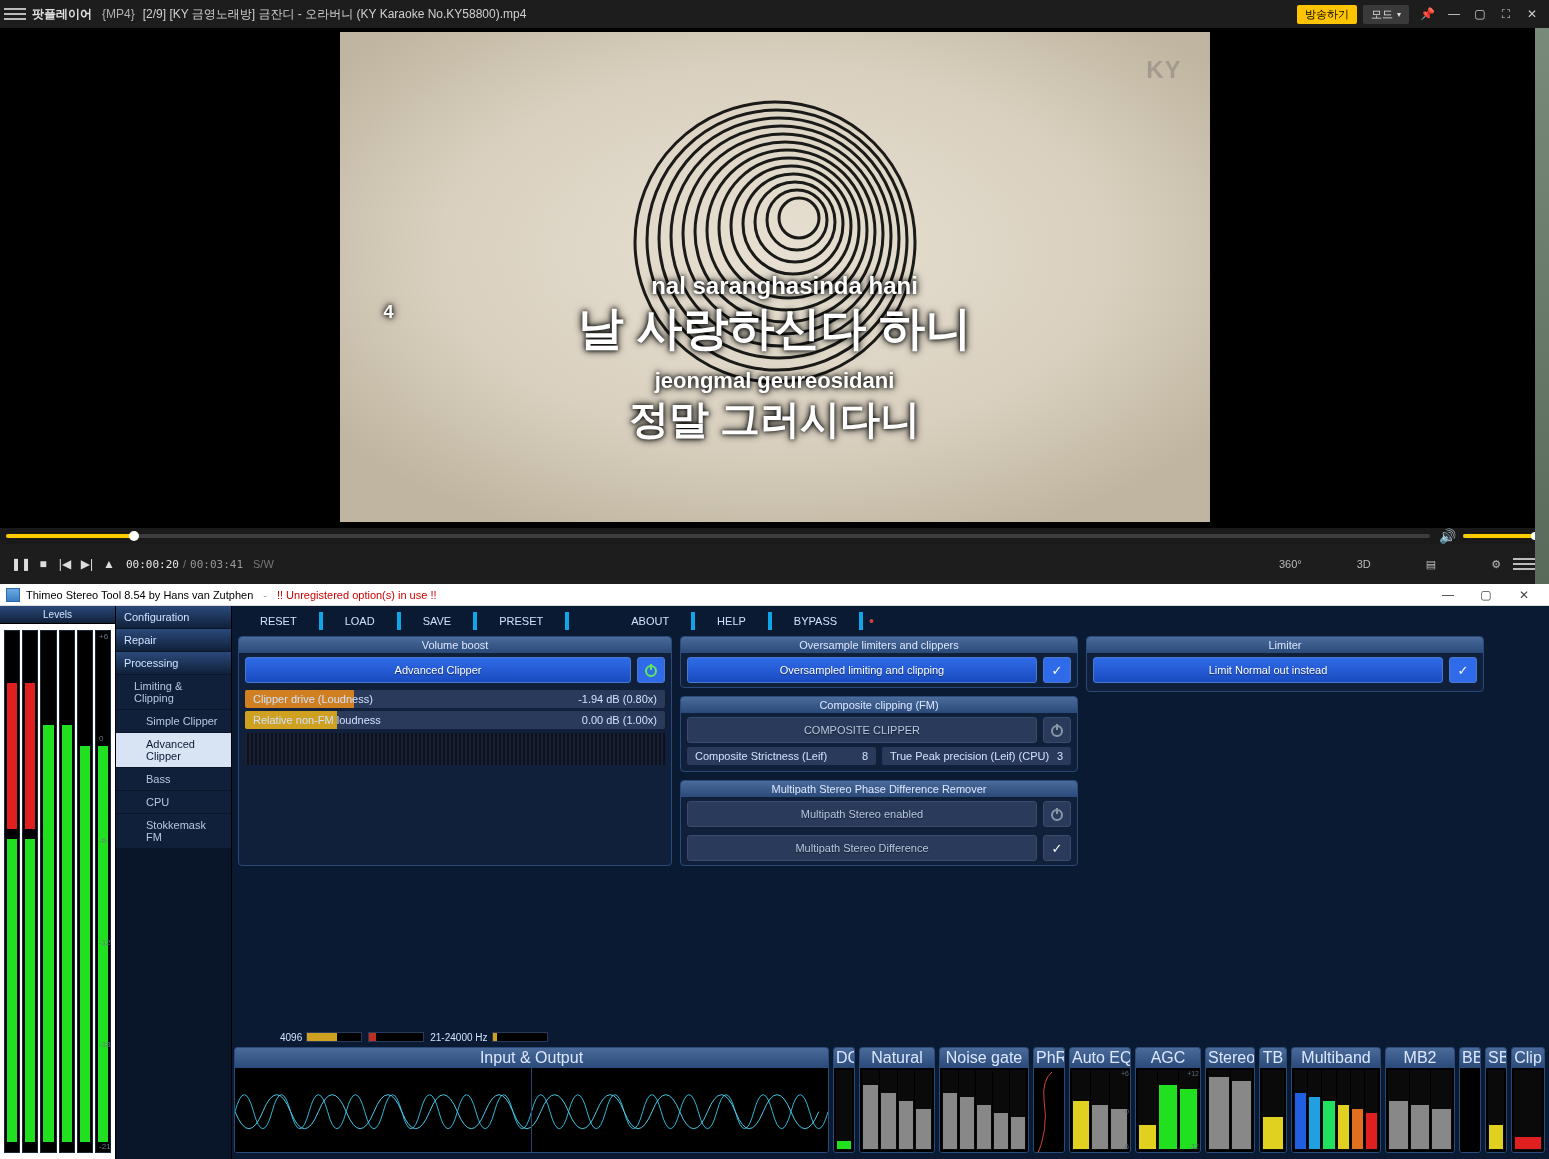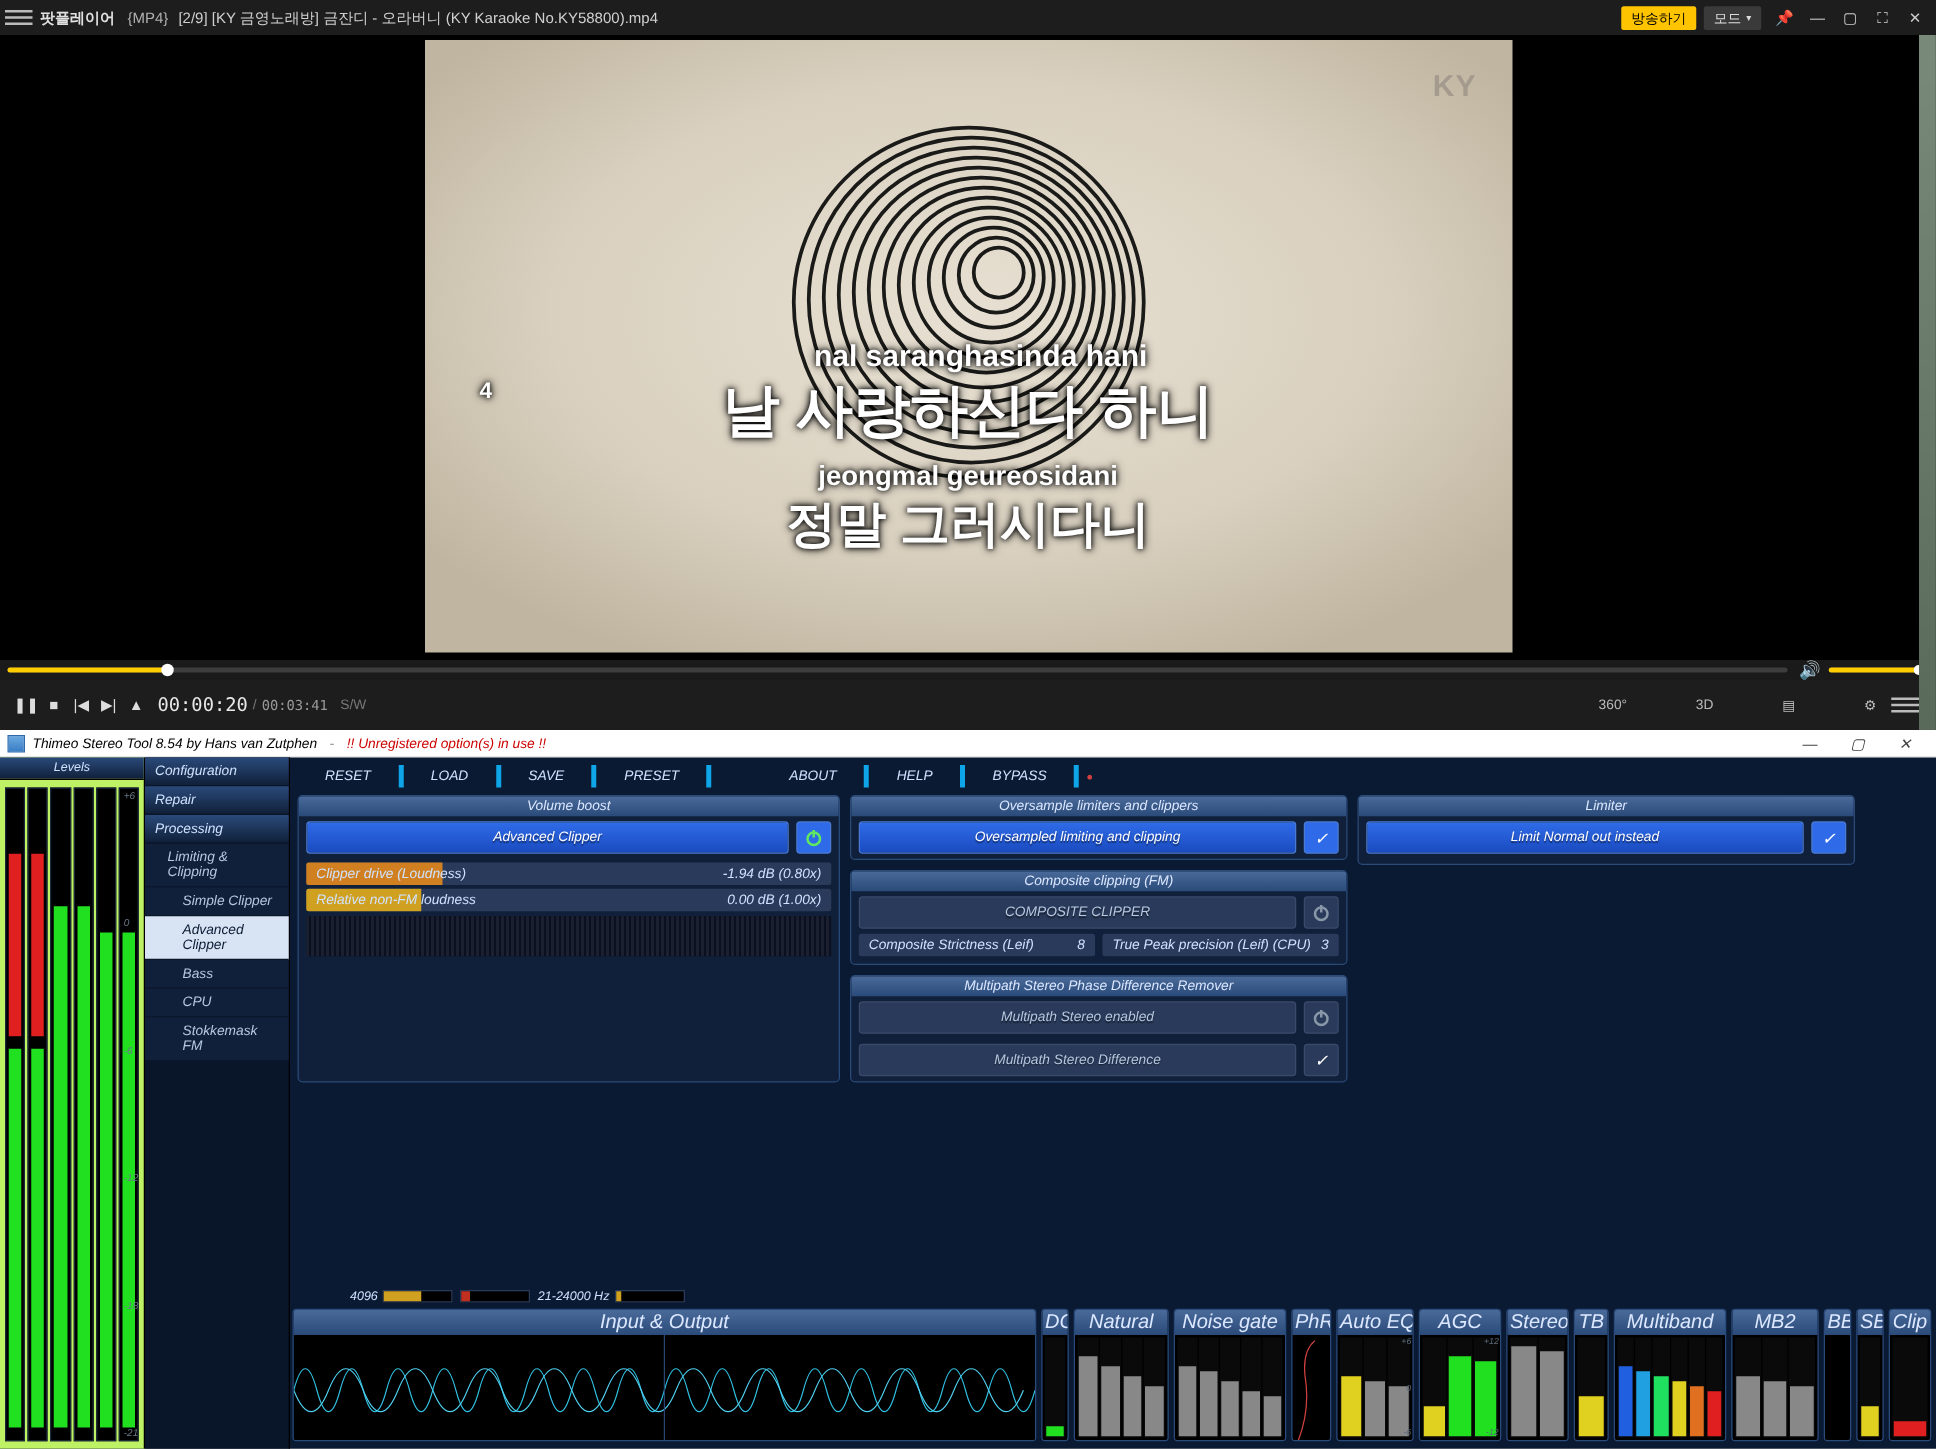--- a/index.html
+++ b/index.html
@@ -33,43 +33,43 @@
 .pot-seek .track { flex: 1; height: 4px; background: #3d3d3d; position: relative; border-radius: 2px; }
 .pot-seek .track .fill { position: absolute; left: 0; top: 0; bottom: 0; width: 9%; background: #ffcc00; border-radius: 2px; }
 .pot-seek .track .thumb { position: absolute; left: 9%; top: 50%; width: 10px; height: 10px; background: #fff; border-radius: 50%; transform: translate(-50%, -50%); }
 .pot-seek .vol-ico { color: #ccc; margin-left: 10px; font-size: 14px; }
 .pot-seek .vol-track { width: 80px; height: 4px; background: #3d3d3d; margin-left: 6px; position: relative; border-radius: 2px; }
 .pot-seek .vol-track .vfill { position: absolute; left: 0; top: 0; bottom: 0; width: 90%; background: #ffcc00; border-radius: 2px; }
 .pot-seek .vol-track .vthumb { position: absolute; left: 90%; top: 50%; width: 8px; height: 8px; background: #fff; border-radius: 50%; transform: translate(-50%, -50%); }
 
 .pot-controls { height: 40px; background: #1d1d1d; display: flex; align-items: center; padding: 0 10px; color: #ccc; font-size: 11px; }
 .pot-controls .pc-btn { width: 22px; height: 22px; display: flex; align-items: center; justify-content: center; cursor: pointer; color: #ddd; font-size: 12px; }
-.pot-controls .time-cur { color: #e8e8e8; margin-left: 6px; font-family: monospace; font-size: 15px; }
+.pot-controls .time-cur { color: #e8e8e8; margin-left: 6px; font-family: monospace; font-size: 11px; }
 .pot-controls .time-sep { color: #777; margin: 0 4px; }
 .pot-controls .time-tot { color: #999; font-family: monospace; font-size: 11px; }
 .pot-controls .sw-lbl { color: #777; margin-left: 10px; }
 .pot-controls .spacer { flex: 1; }
 .pot-controls .right-btn { padding: 0 6px; font-size: 11px; color: #bbb; cursor: pointer; margin-left: 43px; }
 .pot-controls .hamburger2 { width: 26px; height: 20px; display: flex; flex-direction: column; justify-content: center; gap: 3px; margin-left: 6px; cursor: pointer; }
 .pot-controls .hamburger2 span { display: block; height: 2px; background: #bbb; }
 
 
-.st-window { background: #fff; font-style: italic; }
+.st-window { background: #fff; }
 .st-titlebar { height: 22px; background: #ffffff; display: flex; align-items: center; padding: 0 6px; font-size: 11px; color: #000; border-bottom: 1px solid #ddd; }
 .st-titlebar .st-icon { width: 14px; height: 14px; background: linear-gradient(#6aa8e0, #3a7fc5); margin-right: 6px; border: 1px solid #2d6aab; }
 .st-titlebar .st-title { font-weight: 400; }
 .st-titlebar .st-sep { margin: 0 10px; color: #999; }
 .st-titlebar .st-warn { color: #c00; }
 .st-titlebar .spacer { flex: 1; }
 .st-titlebar .st-winbtn { width: 38px; height: 22px; display: flex; align-items: center; justify-content: center; cursor: pointer; font-size: 12px; color: #444; }
 
 .st-body { display: flex; background: #0a1a33; height: 553px; }
 
 
-.st-levels { width: 116px; background: #bef264; border-right: 1px solid #000; display: flex; flex-direction: column; }
+.st-levels { width: 116px; background: #ffffff; border-right: 1px solid #000; display: flex; flex-direction: column; }
 .st-levels .lvl-hdr { height: 18px; background: linear-gradient(#2a4a7a, #10203a); color: #cfe2ff; font-size: 10px; text-align: center; line-height: 18px; border-bottom: 1px solid #000; }
 .st-levels .lvl-meters { flex: 1; display: flex; gap: 2px; padding: 6px 4px; position: relative; }
 .lvl-bar { flex: 1; background: #000; position: relative; border: 1px solid #1a2a3a; }
 .lvl-bar .seg { position: absolute; left: 2px; right: 2px; }
 .lvl-bar .g { background: #20e020; }
 .lvl-bar .r { background: #e02020; }
 .lvl-scale { position: absolute; right: 2px; top: 0; bottom: 0; width: 14px; color: #6a7a8a; font-size: 8px; display: flex; flex-direction: column; justify-content: space-between; padding: 8px 0; }
 
 
 .st-nav { width: 116px; background: #091528; border-right: 1px solid #000; font-size: 11px; }

